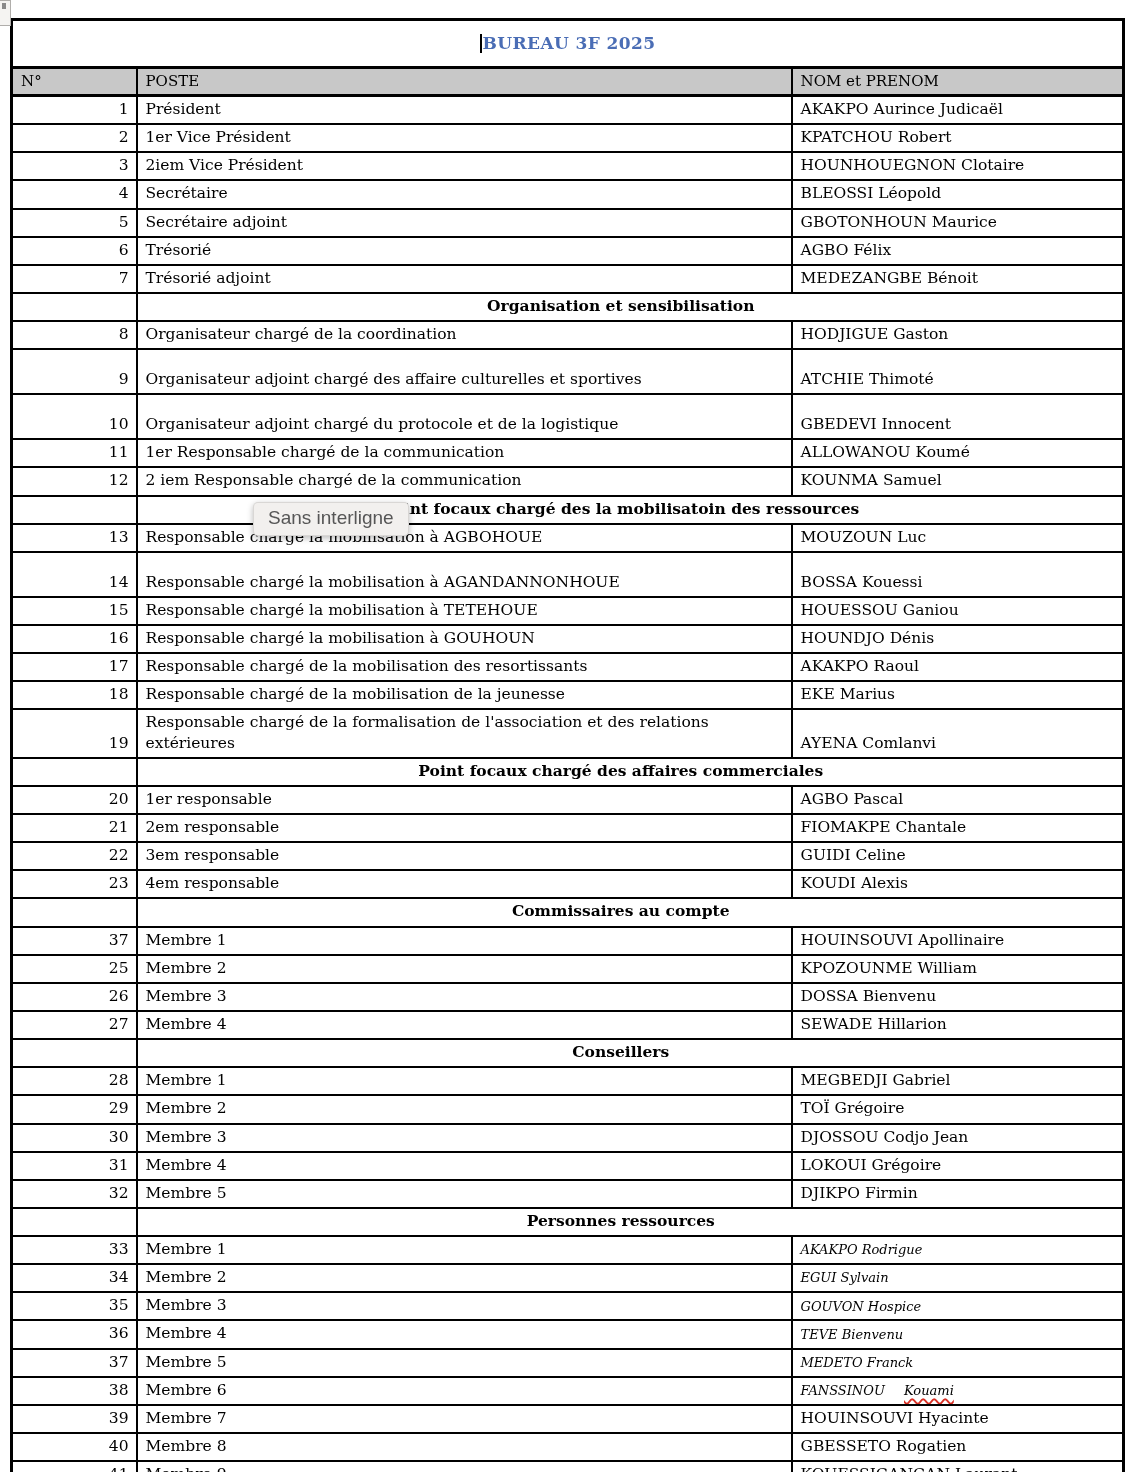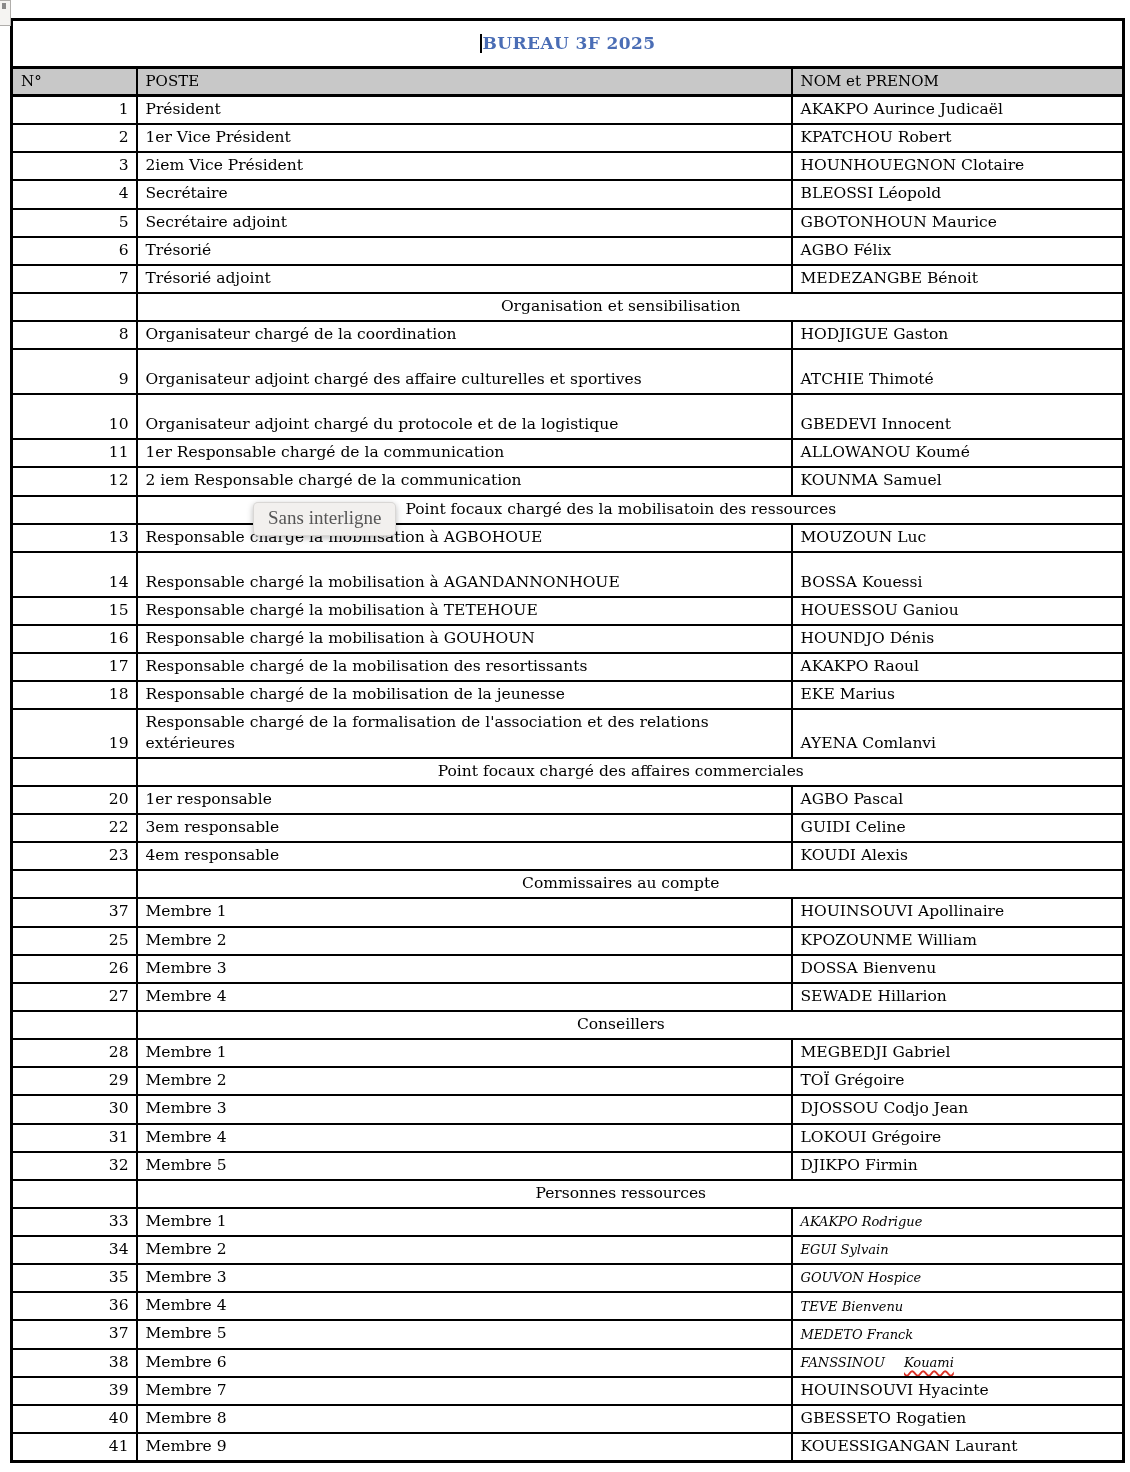--- a/index.html
+++ b/index.html
@@ -102,42 +102,42 @@
   td.nom {
     text-align: left;
     vertical-align: bottom;
     padding: 2px 25px 4px 8px;
   }
   td.nom.small { font-size: 13px; font-style: italic; }
 
   td.section {
     text-align: center;
     vertical-align: bottom;
-    font-weight: normal;
+    font-weight: bold;
     padding: 2px 18px 4px 0;
   }
 
   .squiggle {
     text-decoration: underline;
     text-decoration-style: wavy;
     text-decoration-color: #d93025;
     text-decoration-thickness: 1.5px;
     text-underline-offset: 3px;
     margin-left: 15px;
   }
 
   
   .tooltip {
     position: absolute;
     left: 253px;
     top: 502px;
     z-index: 5;
     background: #f2f0ee;
     color: #565656;
-    font-family: Liberation Serif, serif;
+    font-family: Liberation Sans, sans-serif;
     font-size: 19px;
     padding: 4px 14px 6px 14px;
     border-radius: 5px;
     border: 1px solid rgba(0,0,0,0.10);
     box-shadow: 0 2px 6px rgba(0,0,0,0.28);
     white-space: nowrap;
   }
 </style>
 </head>
 <body>
@@ -269,20 +269,25 @@
         <tr class="section-row">
           <td class="num"></td>
           <td class="section" colspan="2">Point focaux chargé des affaires commerciales</td>
         </tr>
         <tr class="entry-row">
           <td class="num">20</td>
           <td class="poste">1er responsable</td>
           <td class="nom">AGBO Pascal</td>
         </tr>
         <tr class="entry-row">
+          <td class="num">21</td>
+          <td class="poste">2em responsable</td>
+          <td class="nom">FIOMAKPE Chantale</td>
+        </tr>
+        <tr class="entry-row">
           <td class="num">22</td>
           <td class="poste">3em responsable</td>
           <td class="nom">GUIDI Celine</td>
         </tr>
         <tr class="entry-row">
           <td class="num">23</td>
           <td class="poste">4em responsable</td>
           <td class="nom">KOUDI Alexis</td>
         </tr>
         <tr class="section-row">

